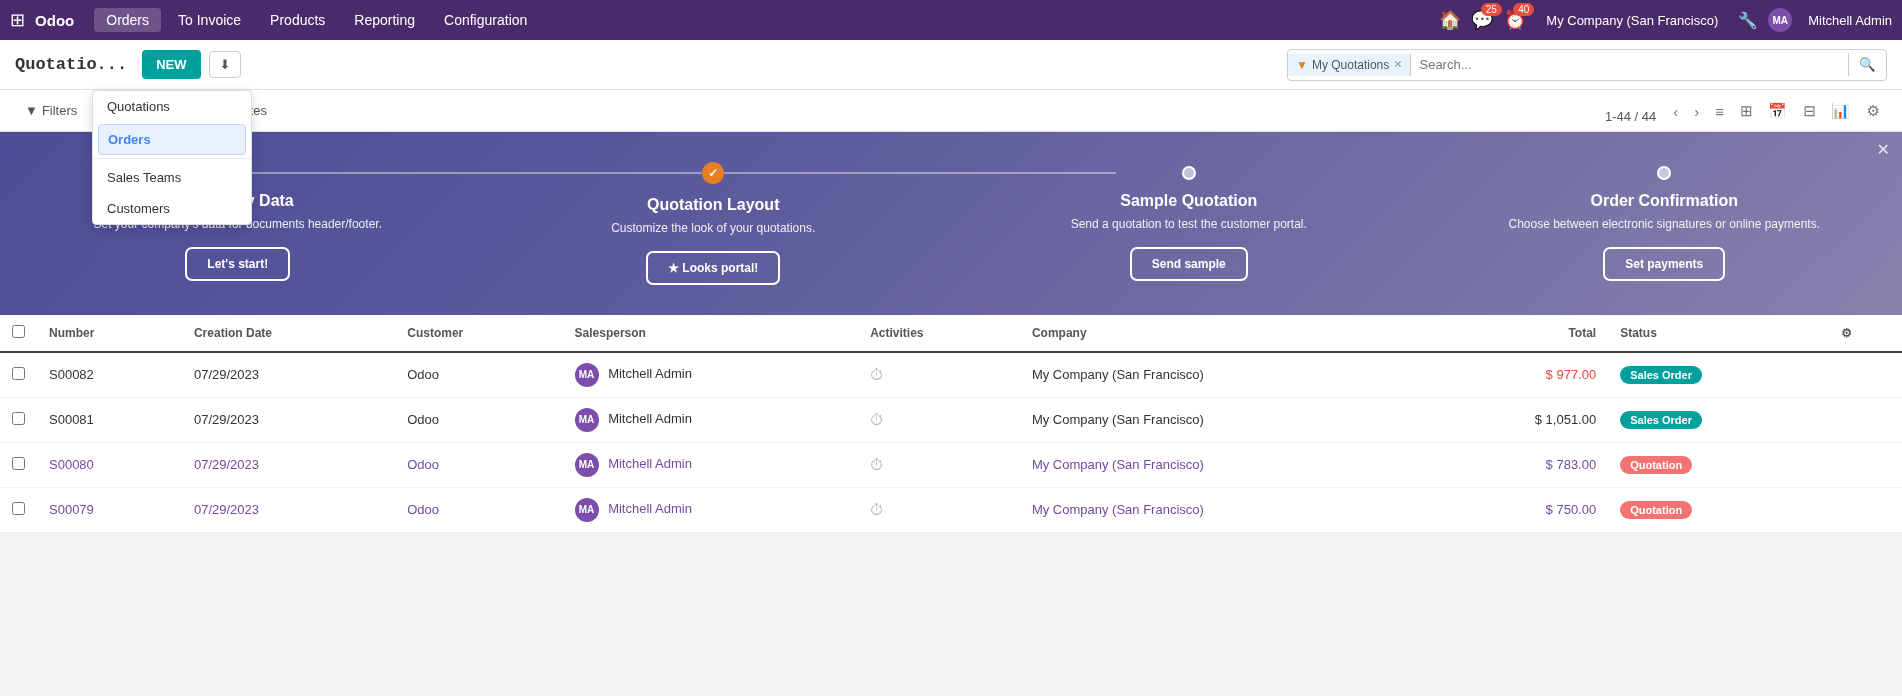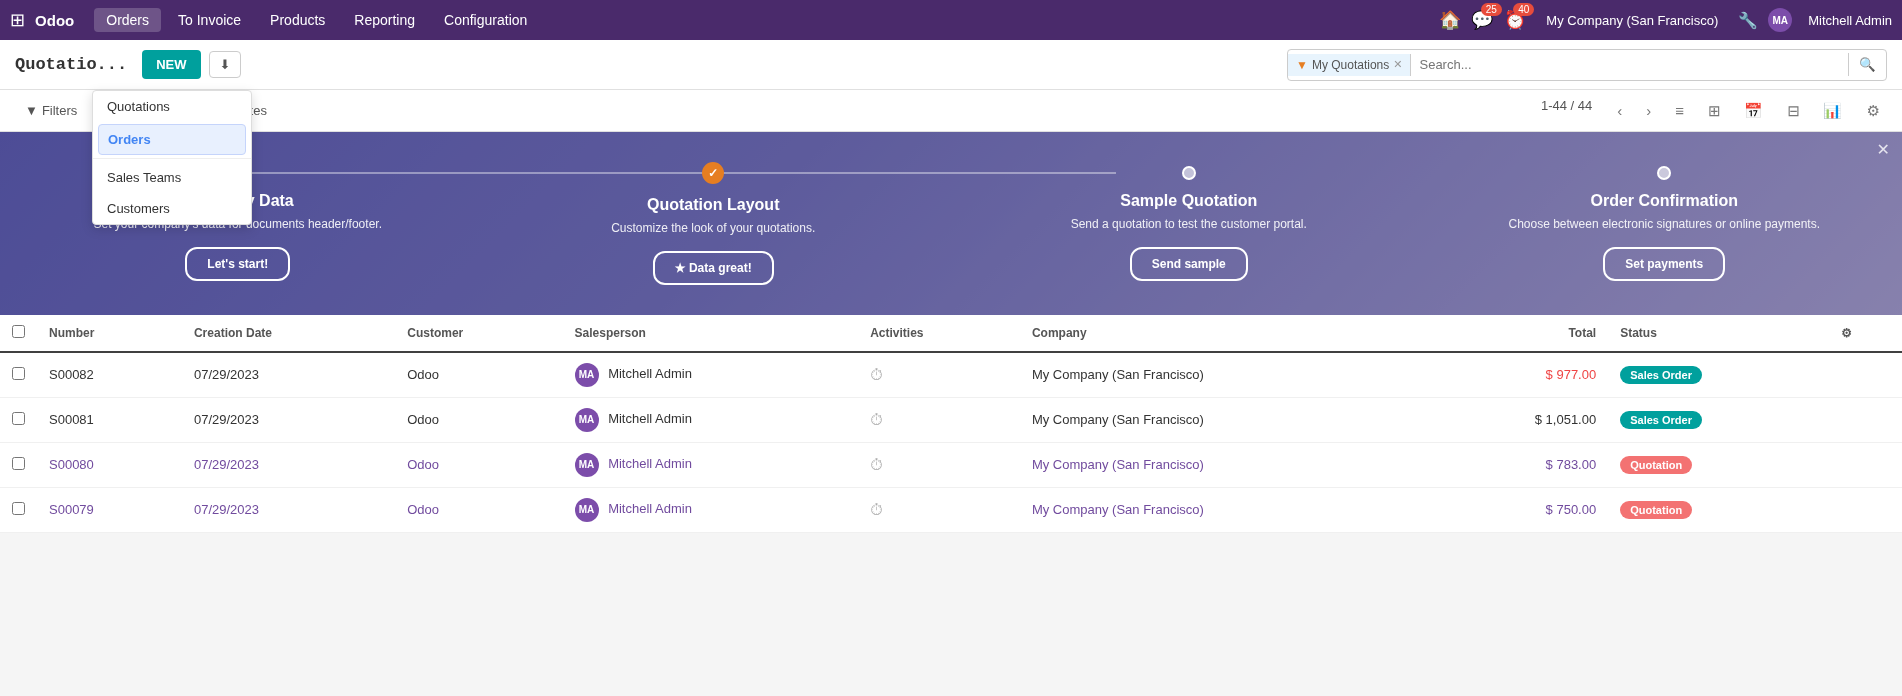--- a/index.html
+++ b/index.html
@@ -112,21 +112,21 @@
       background: none;
       border: none;
       padding: 4px 10px;
       cursor: pointer;
       font-size: 13px;
       color: #555;
       display: flex;
       align-items: center;
       gap: 4px;
     }
-    .view-controls { margin-left: auto; display: flex; align-items: flex-start; gap: 10px; }
+    .view-controls { margin-left: auto; display: flex; align-items: flex-end; gap: 2px; }
     .pagination { font-size: 13px; color: #555; margin-right: 8px; }
     .view-btn {
       background: none;
       border: none;
       padding: 4px 7px;
       cursor: pointer;
       color: #777;
       font-size: 15px;
     }
 
@@ -168,21 +168,21 @@
       color: white;
     }
     .banner-step h3 { font-size: 16px; font-weight: 700; margin-bottom: 6px; }
     .banner-step p { font-size: 12px; opacity: 0.9; line-height: 1.4; }
     .banner-btn {
       margin-top: 14px;
       padding: 8px 20px;
       background: white;
       color: #333;
       border: 2px solid white;
-      border-radius: 12px;
+      border-radius: 7px;
       cursor: pointer;
       font-size: 12px;
       font-weight: 600;
     }
     .banner-btn.outline {
       background: transparent;
       color: white;
       border: 2px solid white;
     }
 
@@ -370,21 +370,21 @@
     </div>
 
     <div class="banner-step">
       <div style="display:flex;justify-content:center;margin-bottom:12px;position:relative;">
         <div style="width:22px;height:22px;border-radius:50%;background:#e67e22;border:2px solid #e67e22;display:flex;align-items:center;justify-content:center;color:white;font-size:12px;font-weight:bold;">✓</div>
       </div>
       <h3>Quotation Layout</h3>
       <p>Customize the look of your quotations.</p>
       <button class="banner-btn" style="background:transparent;color:white;border:2px solid white;">
         <span>★</span>
-        <span>Data great!</span>
+        <span>Looks portal!</span>
       </button>
     </div>
 
     <div class="banner-step">
       <div style="display:flex;justify-content:center;margin-bottom:12px;">
         <div style="width:14px;height:14px;border-radius:50%;background:rgba(255,255,255,0.6);border:2px solid white;"></div>
       </div>
       <h3>Sample Quotation</h3>
       <p>Send a quotation to test the customer portal.</p>
       <button class="banner-btn outline">Send sample</button>

